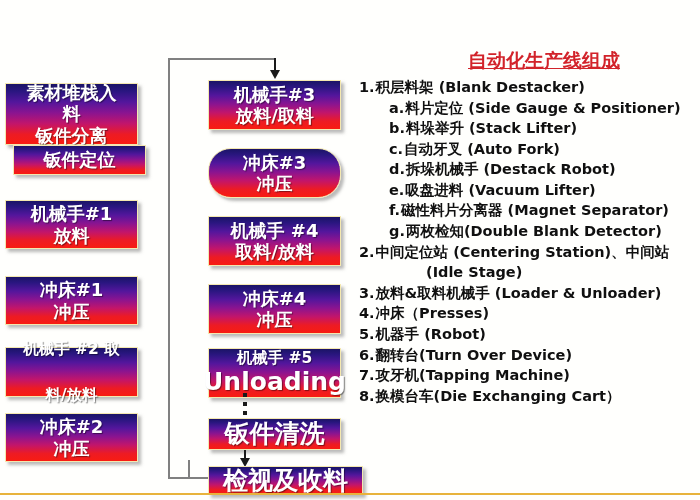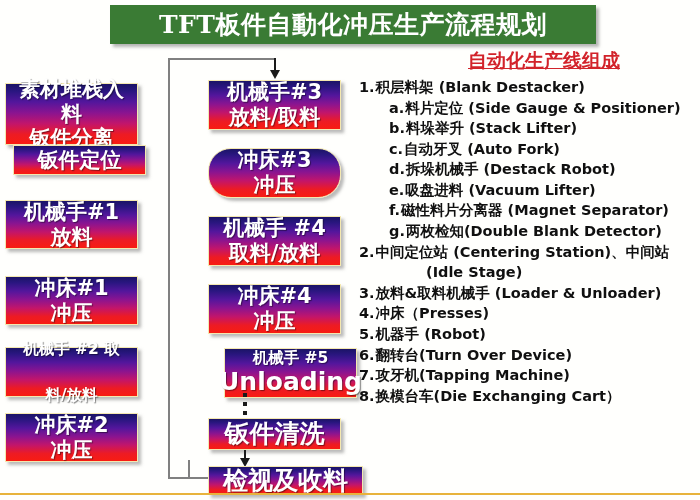--- a/index.html
+++ b/index.html
@@ -64,21 +64,21 @@
     color: #ffffff;
     font-family: "DejaVu Sans", sans-serif;
     font-weight: bold;
     line-height: 1.18;
     text-shadow: 1px 1px 1px rgba(0,0,0,0.45);
   }
   .pbox .ln {
     display: block;
     white-space: nowrap;
   }
-  .s17 { font-size: 21px; }
+  .s17 { font-size: 18px; }
   .s16 { font-size: 15.5px; }
   .s19 { font-size: 25px; }
 
   
   .line {
     position: absolute;
     background: #808080;
   }
   .hline { height: 2px; }
   .vline { width: 2px; }
@@ -139,23 +139,20 @@
     width: 700px;
     height: 2px;
     background: #e8b33c;
   }
 </style>
 </head>
 <body>
 
 <div id="canvas">
 
-  <div id="title-banner">
-    <span id="title-text">TFT板件自動化冲压生产流程规划</span>
-  </div>
 
   <div class="line vline" style="left:188px; top:460px; height:19px;"></div>
   <div class="line hline" style="left:168px; top:477px; width:122px;"></div>
   <div class="line vline" style="left:168px; top:58px; height:421px;"></div>
   <div class="line hline" style="left:168px; top:58px; width:108px;"></div>
   <div class="line vline blkline" style="left:274px; top:58px; height:16px;"></div>
   <div class="arrow-down" style="left:270px; top:70px;"></div>
 
   <div class="pbox s17" style="left:5px; top:83px; width:133px; height:62px;">
     <span class="ln">素材堆栈入</span>
@@ -200,21 +197,21 @@
   <div class="pbox s17" style="left:208px; top:216px; width:133px; height:50px;">
     <span class="ln">机械手 #4</span>
     <span class="ln">取料/放料</span>
   </div>
 
   <div class="pbox s17" style="left:208px; top:284px; width:133px; height:50px;">
     <span class="ln">冲床#4</span>
     <span class="ln">冲压</span>
   </div>
 
-  <div class="pbox" style="left:224px; top:348px; width:133px; height:50px;">
+  <div class="pbox" style="left:208px; top:348px; width:133px; height:50px;">
     <span class="ln s16">机械手 #5</span>
     <span class="ln s19">Unloading</span>
   </div>
 
   <div class="dot" style="left:243px; top:393px;"></div>
   <div class="dot" style="left:243px; top:402px;"></div>
   <div class="dot" style="left:243px; top:411px;"></div>
 
   <div class="pbox s19" style="left:208px; top:418px; width:133px; height:32px;">
     <span class="ln">钣件清洗</span>

